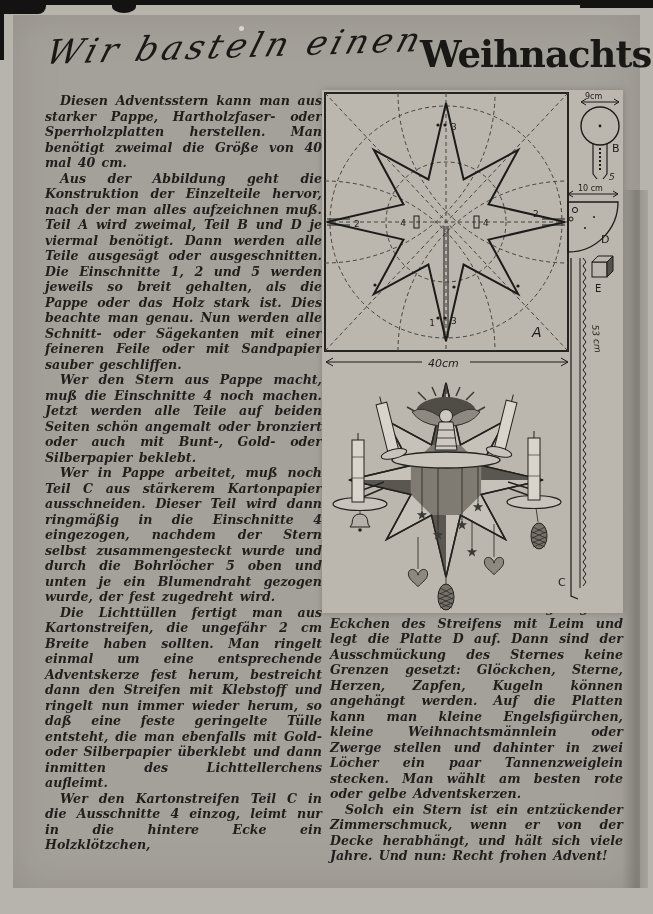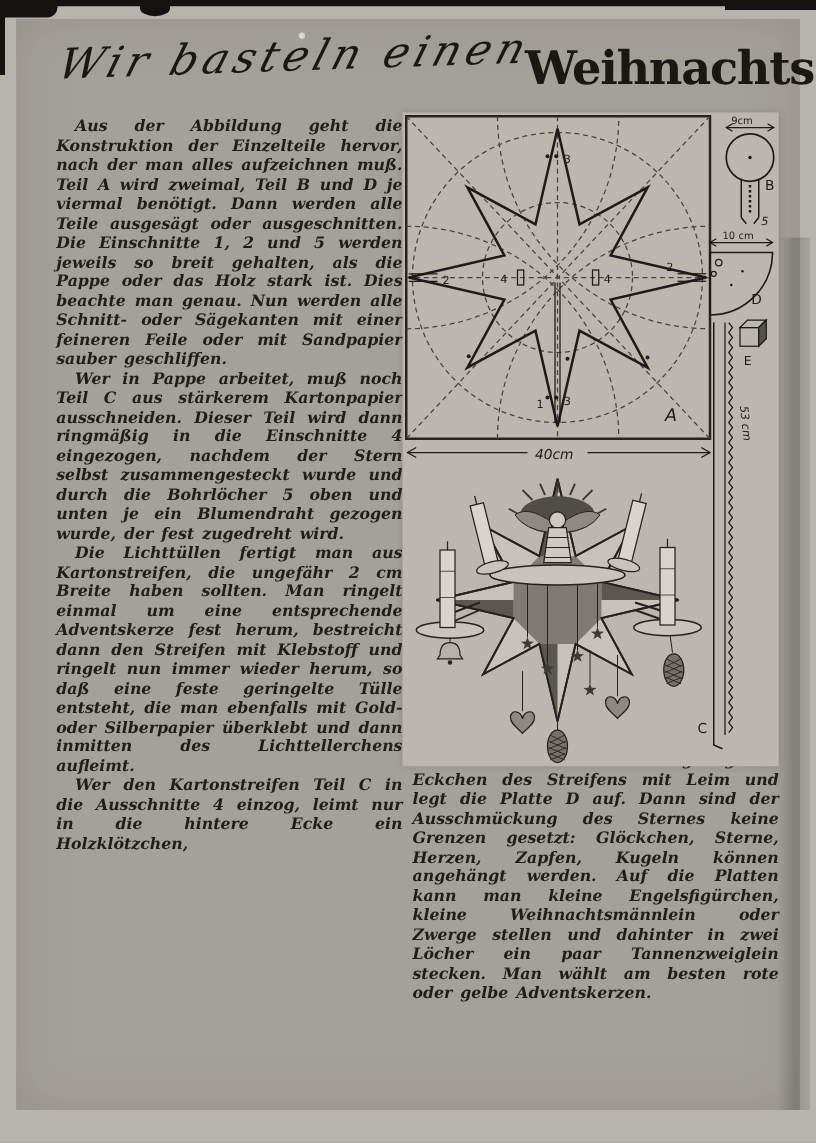--- a/index.html
+++ b/index.html
@@ -64,28 +64,31 @@
 
 <div class="content-block"></div>
 <div class="speck" style="left:239px;top:26px;width:5px;height:5px;background:#d9d6ce;"></div>
 
 <div class="title-row">
   <span class="title-script">Wir basteln einen</span>
   <span class="title-fraktur">Weihnachtsstern</span>
 </div>
 
 <div class="text-col left-col">
+  <p>Diesen Adventsstern kann man aus starker Pappe, Hartholzfaser- oder Sperrholzplatten herstellen. Man benötigt zweimal die Größe von 40 mal 40 cm.</p>
   <p>Aus der Abbildung geht die Konstruktion der Einzelteile hervor, nach der man alles aufzeichnen muß. Teil A wird zweimal, Teil B und D je viermal benötigt. Dann werden alle Teile ausgesägt oder ausgeschnitten. Die Einschnitte 1, 2 und 5 werden jeweils so breit gehalten, als die Pappe oder das Holz stark ist. Dies beachte man genau. Nun werden alle Schnitt- oder Sägekanten mit einer feineren Feile oder mit Sandpapier sauber geschliffen.</p>
+  <p>Wer den Stern aus Pappe macht, muß die Einschnitte 4 noch machen. Jetzt werden alle Teile auf beiden Seiten schön angemalt oder bronziert oder auch mit Bunt-, Gold- oder Silberpapier beklebt.</p>
   <p>Wer in Pappe arbeitet, muß noch Teil C aus stärkerem Kartonpapier ausschneiden. Dieser Teil wird dann ringmäßig in die Einschnitte 4 eingezogen, nachdem der Stern selbst zusammengesteckt wurde und durch die Bohrlöcher 5 oben und unten je ein Blumendraht gezogen wurde, der fest zugedreht wird.</p>
   <p>Die Lichttüllen fertigt man aus Kartonstreifen, die ungefähr 2 cm Breite haben sollten. Man ringelt einmal um eine entsprechende Adventskerze fest herum, bestreicht dann den Streifen mit Klebstoff und ringelt nun immer wieder herum, so daß eine feste geringelte Tülle entsteht, die man ebenfalls mit Gold- oder Silberpapier überklebt und dann inmitten des Lichttellerchens aufleimt.</p>
   <p>Wer den Kartonstreifen Teil C in die Ausschnitte 4 einzog, leimt nur in die hintere Ecke ein Holzklötzchen,</p>
 </div>
 
 <div class="text-col right-col">
   <p class="no-indent">bestreicht aber die nun umgebogenen Eckchen des Streifens mit Leim und legt die Platte D auf. Dann sind der Ausschmückung des Sternes keine Grenzen gesetzt: Glöckchen, Sterne, Herzen, Zapfen, Kugeln können angehängt werden. Auf die Platten kann man kleine Engelsfigürchen, kleine Weihnachtsmännlein oder Zwerge stellen und dahinter in zwei Löcher ein paar Tannenzweiglein stecken. Man wählt am besten rote oder gelbe Adventskerzen.</p>
+  <p>Solch ein Stern ist ein entzückender Zimmerschmuck, wenn er von der Decke herabhängt, und hält sich viele Jahre. Und nun: Recht frohen Advent!</p>
 </div>
 
 <div class="figure-panel">
 <svg width="301" height="523" viewBox="0 0 301 523">
   <defs>
     <path id="star5" d="M0,-5.5 L1.29,-1.78 L5.23,-1.7 L2.09,0.68 L3.23,4.45 L0,2.2 L-3.23,4.45 L-2.09,0.68 L-5.23,-1.7 L-1.29,-1.78 Z"></path>
     <path id="heart" d="M0,3.2 C-0.8,-1.2 -6,-1.6 -6,2.4 C-6,6 -2.4,7.6 0,10.4 C2.4,7.6 6,6 6,2.4 C6,-1.6 0.8,-1.2 0,3.2 Z"></path>
     <g id="cone">
       <ellipse rx="8" ry="13" fill="#76726a" stroke="#24221e" stroke-width="1"></ellipse>
       <path d="M-6,-9 L6,-3 M-7,-4 L7,2 M-7,1 L7,7 M-6,6 L6,11 M6,-9 L-6,-3 M7,-4 L-7,2 M7,1 L-7,7 M6,6 L-6,11" stroke="#24221e" stroke-width="0.7" fill="none"></path>

